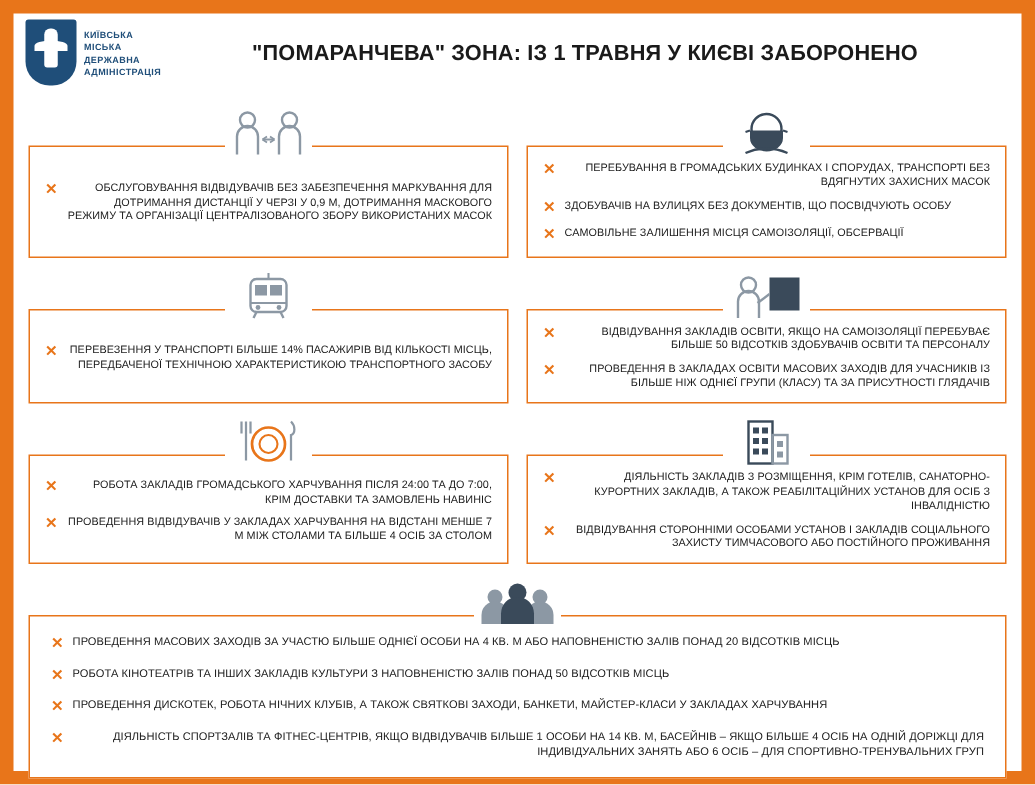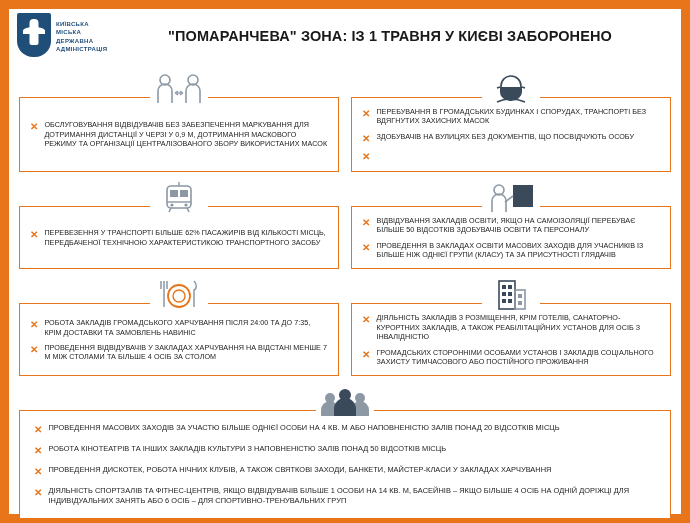--- a/index.html
+++ b/index.html
@@ -134,20 +134,21 @@
     font-size: 10px;
     line-height: 11px;
     font-weight: bold;
     padding-top: 1px;
   }
   .item-text {
     font-size: 7.2px;
     line-height: 9.4px;
     color: #1A1A1A;
     letter-spacing: 0.05px;
+    text-align: right;
   }
   .wide-card {
     position: relative;
     border: 1.5px solid #E8751A;
     background: #ffffff;
     padding: 12px 14px 12px 14px;
     box-sizing: border-box;
     display: flex;
     flex-direction: column;
     gap: 9px;
@@ -206,20 +207,21 @@
         <div class="item">
           <span class="cross">✕</span>
           <span class="item-text">ПЕРЕБУВАННЯ В ГРОМАДСЬКИХ БУДИНКАХ І СПОРУДАХ, ТРАНСПОРТІ БЕЗ ВДЯГНУТИХ ЗАХИСНИХ МАСОК</span>
         </div>
         <div class="item">
           <span class="cross">✕</span>
           <span class="item-text">ЗДОБУВАЧІВ НА ВУЛИЦЯХ БЕЗ ДОКУМЕНТІВ, ЩО ПОСВІДЧУЮТЬ ОСОБУ</span>
         </div>
         <div class="item">
           <span class="cross">✕</span>
+          <span class="item-text">САМОВІЛЬНЕ ЗАЛИШЕННЯ МІСЦЯ САМОІЗОЛЯЦІЇ, ОБСЕРВАЦІЇ</span>
         </div>
       </div>
     </div>
 
     <div class="row with-icons">
 
       <div class="card">
         <div class="icon-badge">
           <svg width="40" height="32" viewBox="0 0 40 32">
             <rect x="8" y="4" width="24" height="22" rx="4" fill="none" stroke="#8C98A4" stroke-width="1.6"></rect>
@@ -228,21 +230,21 @@
             <line x1="8" y1="20" x2="32" y2="20" stroke="#8C98A4" stroke-width="1.4"></line>
             <circle cx="13" cy="23" r="1.6" fill="#8C98A4"></circle>
             <circle cx="27" cy="23" r="1.6" fill="#8C98A4"></circle>
             <line x1="12" y1="26" x2="10" y2="30" stroke="#8C98A4" stroke-width="1.6"></line>
             <line x1="28" y1="26" x2="30" y2="30" stroke="#8C98A4" stroke-width="1.6"></line>
             <line x1="20" y1="4" x2="20" y2="0" stroke="#8C98A4" stroke-width="1.4"></line>
           </svg>
         </div>
         <div class="item">
           <span class="cross">✕</span>
-          <span class="item-text">ПЕРЕВЕЗЕННЯ У ТРАНСПОРТІ БІЛЬШЕ 62% ПАСАЖИРІВ ВІД КІЛЬКОСТІ МІСЦЬ, ПЕРЕДБАЧЕНОЇ ТЕХНІЧНОЮ ХАРАКТЕРИСТИКОЮ ТРАНСПОРТНОГО ЗАСОБУ</span>
+          <span class="item-text">ПЕРЕВЕЗЕННЯ У ТРАНСПОРТІ БІЛЬШЕ 14% ПАСАЖИРІВ ВІД КІЛЬКОСТІ МІСЦЬ, ПЕРЕДБАЧЕНОЇ ТЕХНІЧНОЮ ХАРАКТЕРИСТИКОЮ ТРАНСПОРТНОГО ЗАСОБУ</span>
         </div>
       </div>
 
       <div class="card">
         <div class="icon-badge">
           <svg width="52" height="32" viewBox="0 0 52 32">
             <rect x="28" y="3" width="20" height="22" fill="#3A4A5A"></rect>
             <circle cx="14" cy="8" r="5" fill="none" stroke="#8C98A4" stroke-width="1.6"></circle>
             <path d="M7 30 V19 a7 7 0 0 1 14 0 V30" fill="none" stroke="#8C98A4" stroke-width="1.6"></path>
             <line x1="20" y1="20" x2="28" y2="14" stroke="#8C98A4" stroke-width="1.6"></line>
@@ -265,21 +267,21 @@
         <div class="icon-badge">
           <svg width="48" height="32" viewBox="0 0 48 32">
             <circle cx="24" cy="17" r="11" fill="none" stroke="#E8751A" stroke-width="1.8"></circle>
             <circle cx="24" cy="17" r="6" fill="none" stroke="#E8751A" stroke-width="1.4"></circle>
             <path d="M9 2 v8 M6 2 v8 M12 2 v8 M9 10 v18" fill="none" stroke="#8C98A4" stroke-width="1.5"></path>
             <path d="M39 2 c3 3 3 8 0 9 v17" fill="none" stroke="#8C98A4" stroke-width="1.5"></path>
           </svg>
         </div>
         <div class="item">
           <span class="cross">✕</span>
-          <span class="item-text">РОБОТА ЗАКЛАДІВ ГРОМАДСЬКОГО ХАРЧУВАННЯ ПІСЛЯ 24:00 ТА ДО 7:35, КРІМ ДОСТАВКИ ТА ЗАМОВЛЕНЬ НАВИНІС</span>
+          <span class="item-text">РОБОТА ЗАКЛАДІВ ГРОМАДСЬКОГО ХАРЧУВАННЯ ПІСЛЯ 24:00 ТА ДО 7:00, КРІМ ДОСТАВКИ ТА ЗАМОВЛЕНЬ НАВИНІС</span>
         </div>
         <div class="item">
           <span class="cross">✕</span>
           <span class="item-text">ПРОВЕДЕННЯ ВІДВІДУВАЧІВ У ЗАКЛАДАХ ХАРЧУВАННЯ НА ВІДСТАНІ МЕНШЕ 7 М МІЖ СТОЛАМИ ТА БІЛЬШЕ 4 ОСІБ ЗА СТОЛОМ</span>
         </div>
       </div>
 
       <div class="card">
         <div class="icon-badge">
           <svg width="48" height="32" viewBox="0 0 48 32">
@@ -294,21 +296,21 @@
             <rect x="31" y="15" width="4" height="4" fill="#8C98A4"></rect>
             <rect x="31" y="22" width="4" height="4" fill="#8C98A4"></rect>
           </svg>
         </div>
         <div class="item">
           <span class="cross">✕</span>
           <span class="item-text">ДІЯЛЬНІСТЬ ЗАКЛАДІВ З РОЗМІЩЕННЯ, КРІМ ГОТЕЛІВ, САНАТОРНО-КУРОРТНИХ ЗАКЛАДІВ, А ТАКОЖ РЕАБІЛІТАЦІЙНИХ УСТАНОВ ДЛЯ ОСІБ З ІНВАЛІДНІСТЮ</span>
         </div>
         <div class="item">
           <span class="cross">✕</span>
-          <span class="item-text">ГРОМАДСЬКИХ СТОРОННІМИ ОСОБАМИ УСТАНОВ І ЗАКЛАДІВ СОЦІАЛЬНОГО ЗАХИСТУ ТИМЧАСОВОГО АБО ПОСТІЙНОГО ПРОЖИВАННЯ</span>
+          <span class="item-text">ВІДВІДУВАННЯ СТОРОННІМИ ОСОБАМИ УСТАНОВ І ЗАКЛАДІВ СОЦІАЛЬНОГО ЗАХИСТУ ТИМЧАСОВОГО АБО ПОСТІЙНОГО ПРОЖИВАННЯ</span>
         </div>
       </div>
     </div>
 
     <div class="wide-card">
       <div class="icon-badge">
         <svg width="58" height="32" viewBox="0 0 58 32">
           <circle cx="14" cy="12" r="5" fill="#8C98A4"></circle>
           <path d="M5 30 V24 a9 9 0 0 1 18 0 V30" fill="#8C98A4"></path>
           <circle cx="44" cy="12" r="5" fill="#8C98A4"></circle>

